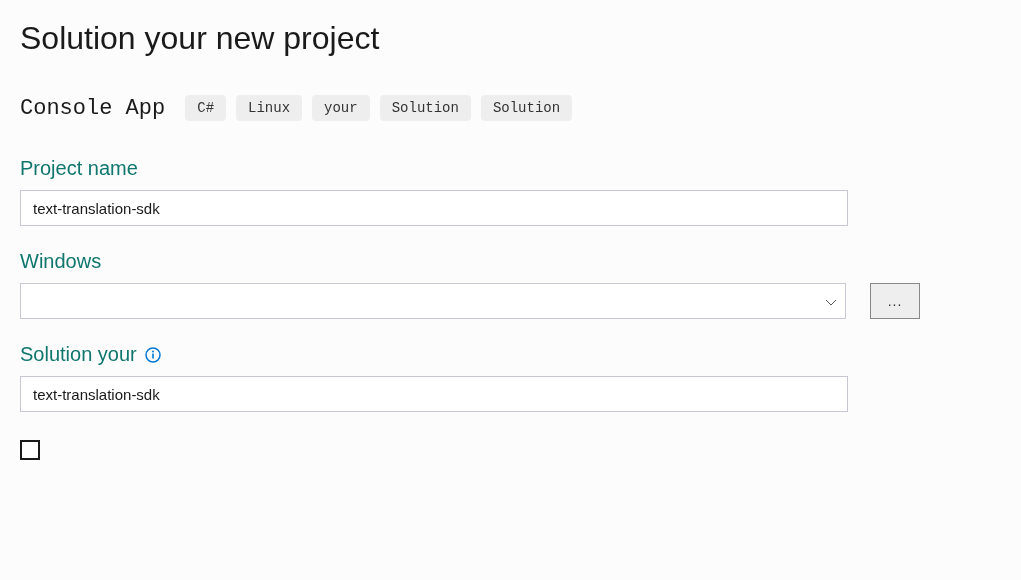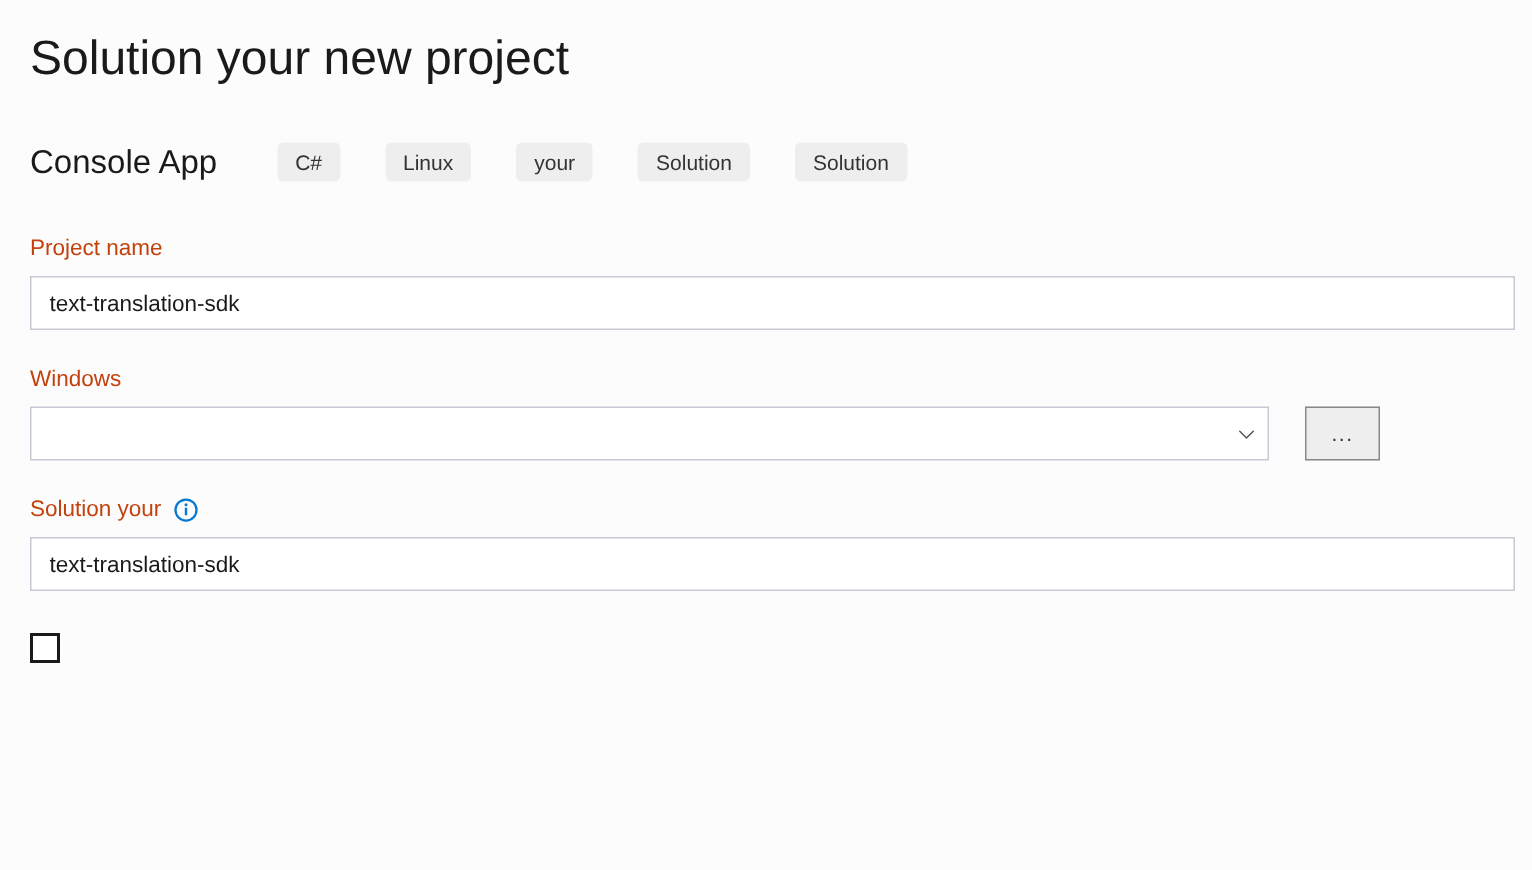--- a/index.html
+++ b/index.html
@@ -16,48 +16,49 @@
       color: #1a1a1a;
     }
     .page-title {
       font-size: 32px;
       font-weight: 400;
       margin-bottom: 38px;
     }
     .template-row {
       display: flex;
       align-items: center;
-      gap: 30px;
+      gap: 10px;
       margin-bottom: 36px;
+      font-family: Liberation Mono, monospace;
     }
     .template-name {
       font-size: 22px;
       font-weight: 400;
       margin-right: 10px;
     }
     .tag {
       background: #eeeeee;
       border-radius: 4px;
       padding: 5px 12px;
       font-size: 14px;
       color: #333;
     }
     .field-group {
       margin-bottom: 24px;
     }
     .field-label {
-      font-size: 15px;
-      color: #c2410c;
+      font-size: 20px;
+      color: #0f766e;
       margin-bottom: 10px;
       display: flex;
       align-items: center;
       gap: 8px;
     }
     .text-input {
-      width: 990px;
+      width: 828px;
       height: 36px;
       border: 1px solid #c8c8d4;
       padding: 0 12px;
       font-size: 15px;
       font-family: inherit;
       background: #fff;
       color: #1a1a1a;
     }
     .location-row {
       display: flex;

